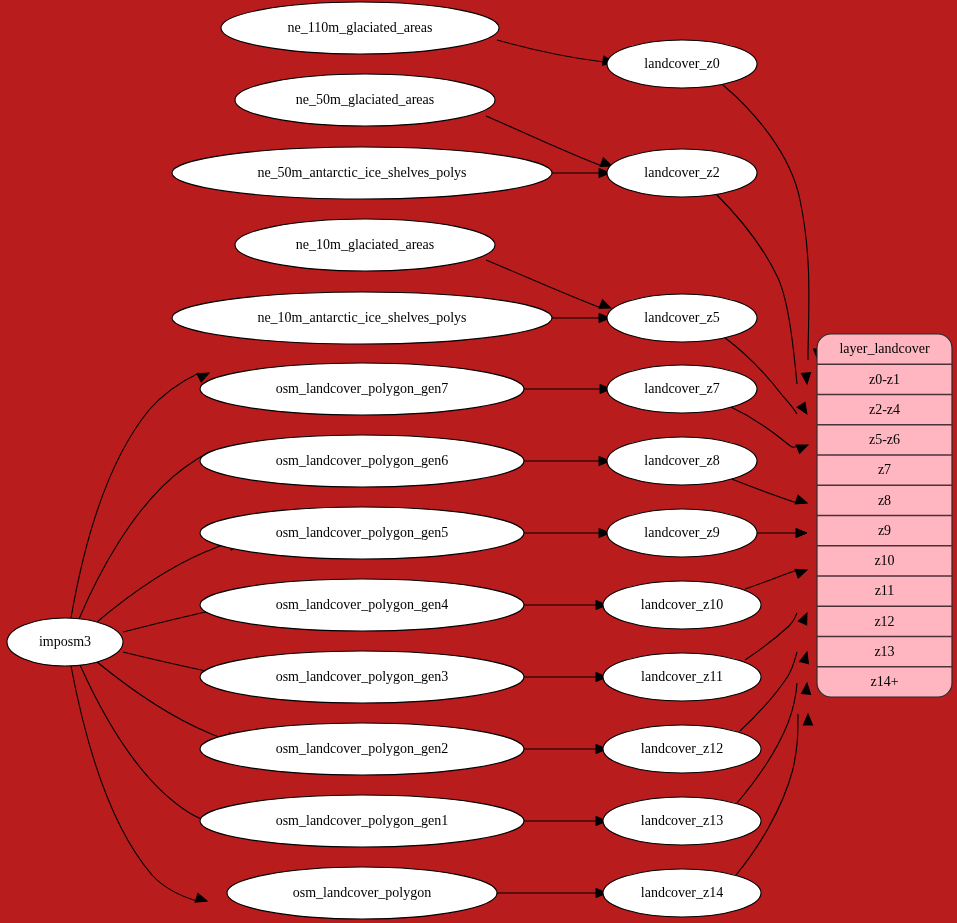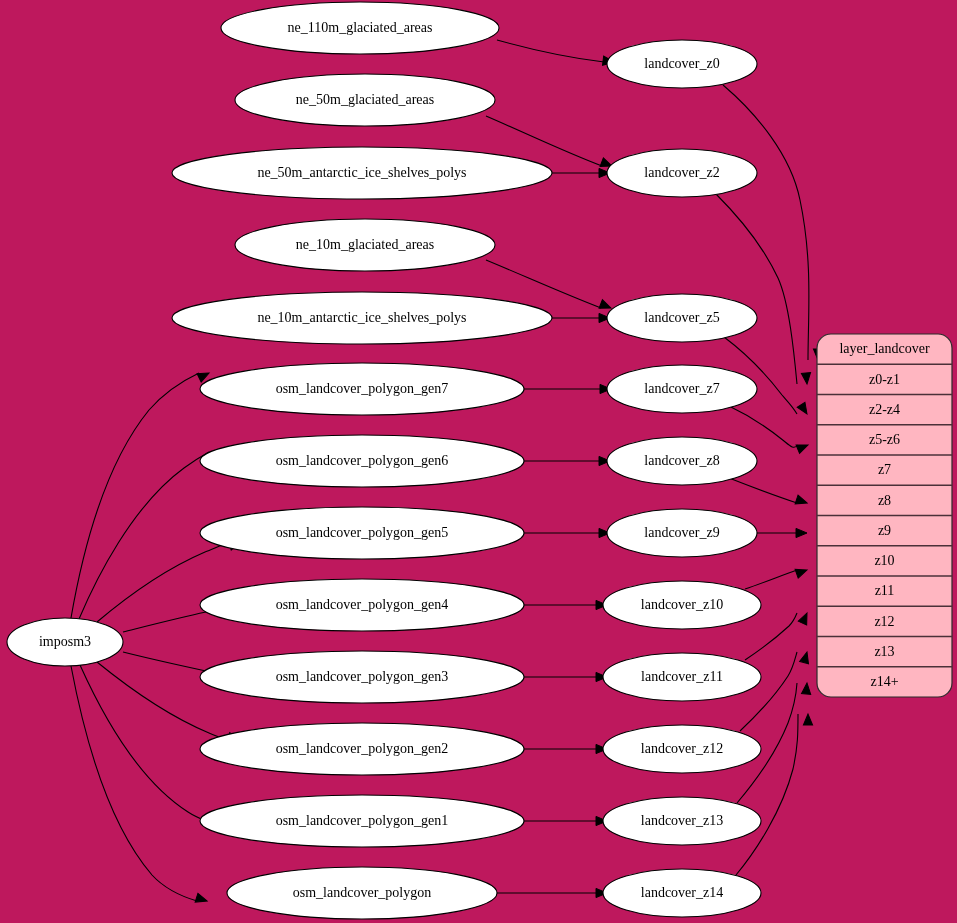--- a/index.html
+++ b/index.html
@@ -4,21 +4,21 @@
 <style>
   html, body {
     margin: 0;
     padding: 0;
     background: #ffffff;
   }
   #canvas-wrap {
     position: relative;
     width: 957px;
     height: 923px;
-    background: #be185d;
+    background: #b91c1c;
     overflow: hidden;
   }
   svg#graph {
     display: block;
     width: 957px;
     height: 923px;
     font-family: "Liberation Serif", "DejaVu Serif", serif;
   }
   .node-ellipse {
     fill: #ffffff;

